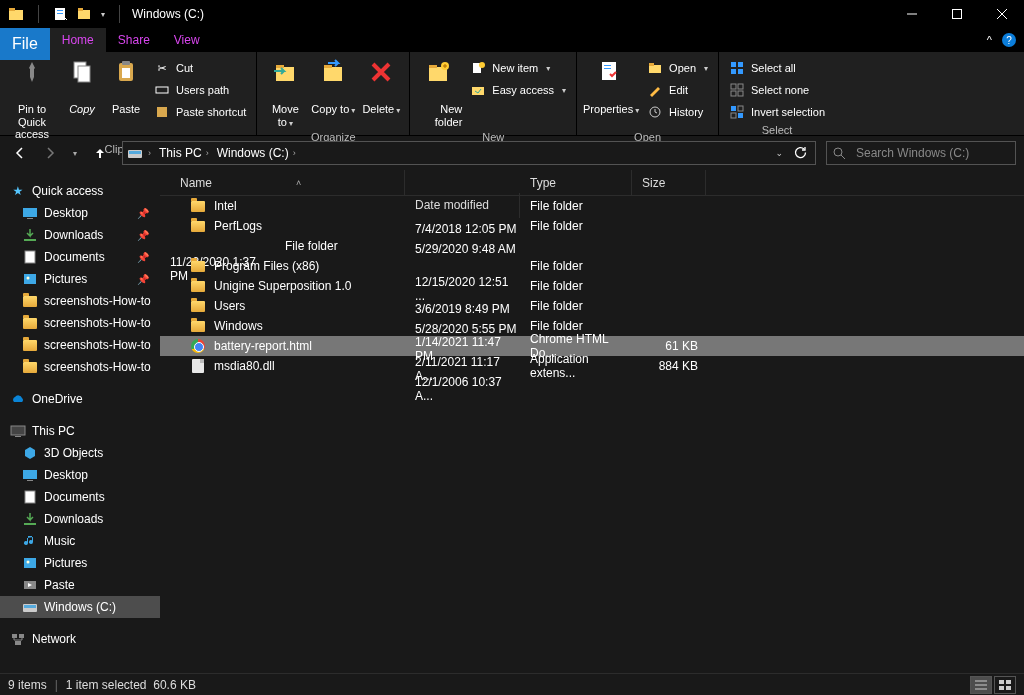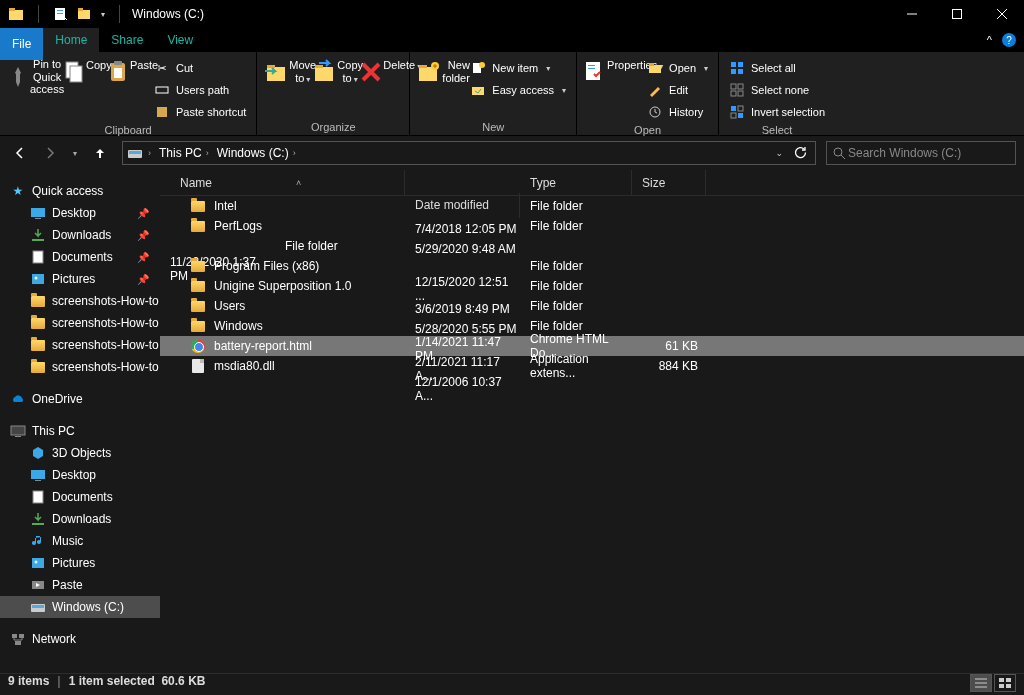--- a/index.html
+++ b/index.html
@@ -10,55 +10,55 @@
   .titlebar .qat { display: flex; align-items: center; padding-left: 8px; gap: 8px; }
   .titlebar .qat-item svg { width: 16px; height: 16px; }
   .titlebar .sep { width: 1px; height: 18px; background: #444; margin: 0 6px; }
   .titlebar .title { margin-left: 6px; font-size: 12px; color: #fff; }
   .titlebar .winbtns { margin-left: auto; display: flex; }
   .titlebar .winbtn { width: 45px; height: 28px; display: flex; align-items: center; justify-content: center; color: #fff; }
   .titlebar .winbtn svg { width: 10px; height: 10px; }
 
   
   .menubar { height: 24px; background: #000; display: flex; align-items: stretch; position: relative; }
-  .menubar .file { background: #1979ca; color: #fff; padding: 16px 12px; display: flex; align-items: center; font-size: 12px; }
-  .menubar .tab { padding: 0 12px; display: flex; align-items: center; color: #14b8a6; font-size: 12px; }
+  .menubar .file { background: #1979ca; color: #fff; padding: 16px 12px; display: flex; align-items: center; font-size: 16px; }
+  .menubar .tab { padding: 0 12px; display: flex; align-items: center; color: #d946ef; font-size: 12px; }
   .menubar .tab.active { background: #202020; }
   .menubar .right { margin-left: auto; display: flex; align-items: center; padding-right: 8px; gap: 10px; }
   .help-circle { width: 14px; height: 14px; border-radius: 50%; background: #0b7dda; color:#fff; font-size:10px; display:flex;align-items:center;justify-content:center;}
 
   
   .ribbon { height: 84px; background: #202020; display: flex; border-bottom: 1px solid #000; }
   .group { display: flex; flex-direction: column; border-right: 1px solid #000; padding: 2px 6px 0 6px; }
   .group-body { flex: 1; display: flex; align-items: flex-start; gap: 4px; }
   .group-label { text-align: center; font-size: 11px; color: #bbb; padding: 2px 0 2px; }
-  .bigbtn { display: flex; align-items: center; justify-content: flex-start; width: 52px; padding-top: 4px; text-align: center; font-size: 11px; color: #fff; line-height: 1.15; gap: 0; }
+  .bigbtn { display: flex; flex-direction: column; align-items: center; justify-content: flex-start; width: 52px; padding-top: 4px; text-align: center; font-size: 11px; color: #fff; line-height: 1.15; gap: 17px; }
   .bigbtn .ico { width: 28px; height: 28px; display: flex; align-items: center; justify-content: center; }
   .bigbtn .txt { min-height: 26px; }
   .minicol { display: flex; flex-direction: column; gap: 2px; padding-top: 4px; }
   .minibtn { display: flex; align-items: center; gap: 6px; font-size: 11px; color: #fff; height: 20px; padding: 0 4px; white-space: nowrap; }
   .minibtn .mico { width: 16px; height: 16px; display:flex;align-items:center;justify-content:center; }
   .drop-arrow { font-size: 8px; color: #ccc; margin-left: 2px; }
 
   
   .navrow { height: 34px; background: #191919; display: flex; align-items: center; padding: 0 8px; gap: 6px; }
   .navbtn { width: 24px; height: 24px; display: flex; align-items: center; justify-content: center; color: #fff; }
   .navbtn.dim { color: #777; }
   .addrbar { flex: 1; height: 24px; border: 1px solid #535353; background: #191919; display: flex; align-items: center; padding: 0 4px; gap: 2px; margin: 0 4px; }
   .crumb { display: flex; align-items: center; gap: 4px; font-size: 12px; color: #fff; padding: 0 3px; }
   .crumb .chev { font-size: 9px; color: #aaa; }
   .addr-right { margin-left: auto; display: flex; align-items: center; gap: 10px; padding-right: 4px; color: #ccc; }
-  .searchbox { width: 190px; height: 24px; border: 1px solid #535353; background: #191919; display: flex; align-items: center; padding: 0 6px; gap: 2px; color: #888; }
+  .searchbox { width: 190px; height: 24px; border: 1px solid #535353; background: #191919; display: flex; align-items: center; padding: 0 6px; gap: 10px; color: #888; }
   .searchbox input { background: transparent; border: none; outline: none; color: #fff; font-size: 12px; flex: 1; }
   .searchbox input::placeholder { color: #888; }
 
   
   .main { display: flex; height: calc(695px - 28px - 24px - 84px - 34px - 22px); background: #191919; }
   .sidebar { width: 160px; background: #191919; overflow: hidden; padding-top: 10px; }
-  .sb-item { display: flex; align-items: center; gap: 6px; height: 22px; padding-left: 30px; font-size: 12px; color: #fff; white-space: nowrap; overflow: hidden; }
+  .sb-item { display: flex; align-items: center; gap: 6px; height: 22px; padding-left: 22px; font-size: 12px; color: #fff; white-space: nowrap; overflow: hidden; }
   .sb-item.header { padding-left: 10px; }
   .sb-item .pin { margin-left: auto; margin-right: 10px; color: #888; font-size: 10px; }
   .sb-item.sel { background: #4d4d4d; }
   .sb-spacer { height: 10px; }
   .sb-ico { width: 16px; height: 16px; display:flex;align-items:center;justify-content:center;}
   .star{color:#55c6ff;}
   .folder-ico { width:14px; height:11px; background:linear-gradient(#ffd86b,#e6a93a); border-radius:1px; position:relative; }
   .folder-ico::before{content:"";position:absolute;top:-3px;left:0;width:6px;height:3px;background:#e6a93a;border-radius:1px 1px 0 0;}
 
   .listpane { flex: 1; background: #191919; display: flex; flex-direction: column; }
@@ -76,21 +76,21 @@
   .row .c-size { justify-content: flex-end; padding-right: 8px; }
   .row.sel { background: #777; }
   .row .col { border-right: none; }
   .fico { width:16px; height:16px; display:flex;align-items:center;justify-content:center; flex-shrink:0;}
   .file-ico { width:12px; height:14px; background:#e8e8e8; border-radius:1px; position:relative;}
   .file-ico::before{content:"";position:absolute;top:0;right:0;width:4px;height:4px;background:#bbb;}
   .chrome-ico { width:14px;height:14px;border-radius:50%;background:conic-gradient(#ea4335 0 120deg,#fbbc05 120deg 240deg,#34a853 240deg 360deg);position:relative;}
   .chrome-ico::after{content:"";position:absolute;top:3px;left:3px;width:8px;height:8px;border-radius:50%;background:#4285f4;border:1.5px solid #fff;}
 
   
-  .status { height: 22px; background: #191919; border-top: 1px solid #2c2c2c; display: flex; font-size: 12px; color: #ddd; padding: 0 8px; font-weight: bold; }
+  .status { height: 22px; background: #191919; border-top: 1px solid #2c2c2c; display: flex; align-items: center; font-size: 12px; color: #ddd; padding: 0 8px; }
   .status .s-sep { margin: 0 8px; color: #666; }
   .status .viewbtns { margin-left: auto; display: flex; gap: 2px; }
   .vbtn { width: 22px; height: 18px; border: 1px solid #555; display: flex; align-items: center; justify-content: center; }
   .vbtn.active { background: #4d4d4d; }
 
   svg { display: block; }
 </style>
 </head>
 <body>
 
@@ -157,21 +157,21 @@
   <div class="group">
     <div class="group-body">
       <div class="bigbtn">
         <div class="ico">
             <svg width="24" height="24" viewBox="0 0 24 24">
               <path d="M12 2l3 6-1 1v8l-2 5-2-5v-8l-1-1z" fill="#888"></path>
             </svg>
           </div>
         <div class="txt">Pin to Quick access</div>
       </div>
-      <div class="bigbtn" style="width:40px;">
+      <div class="bigbtn" style="width:40px;font-style:italic;">
         <div class="ico">
             <svg width="24" height="24" viewBox="0 0 24 24">
               <rect x="4" y="2" width="12" height="16" fill="#fff" stroke="#888"></rect>
               <rect x="8" y="6" width="12" height="16" fill="#fff" stroke="#888"></rect>
             </svg>
           </div>
         <div class="txt">Copy</div>
       </div>
       <div class="bigbtn" style="width:40px;">
         <div class="ico">

